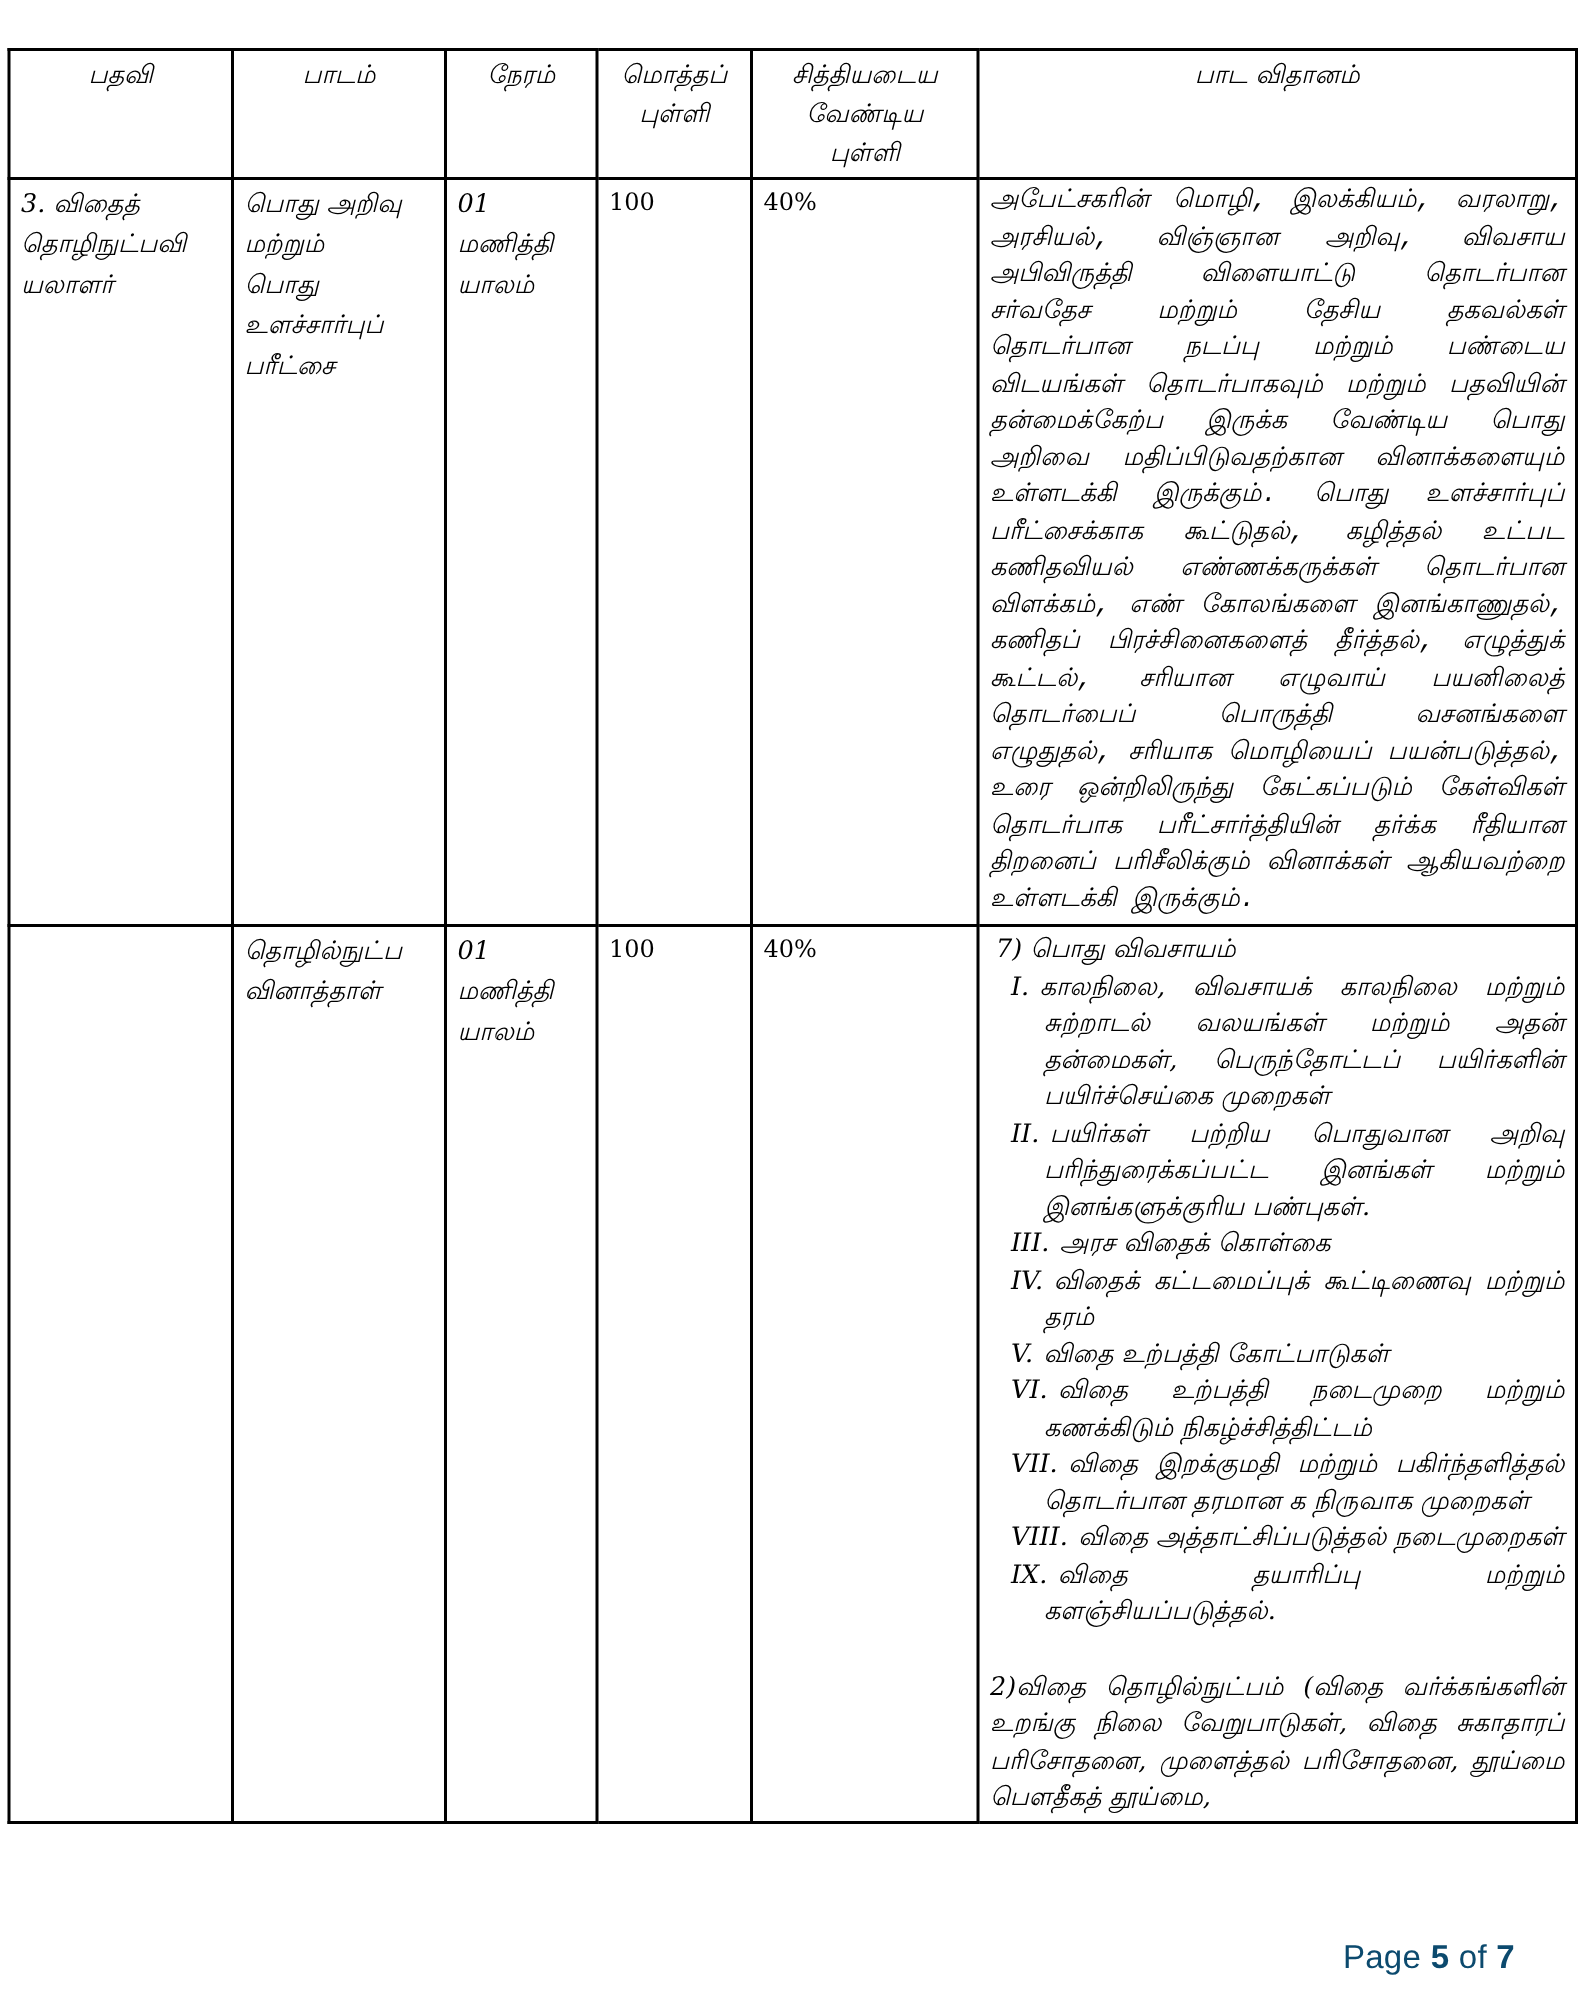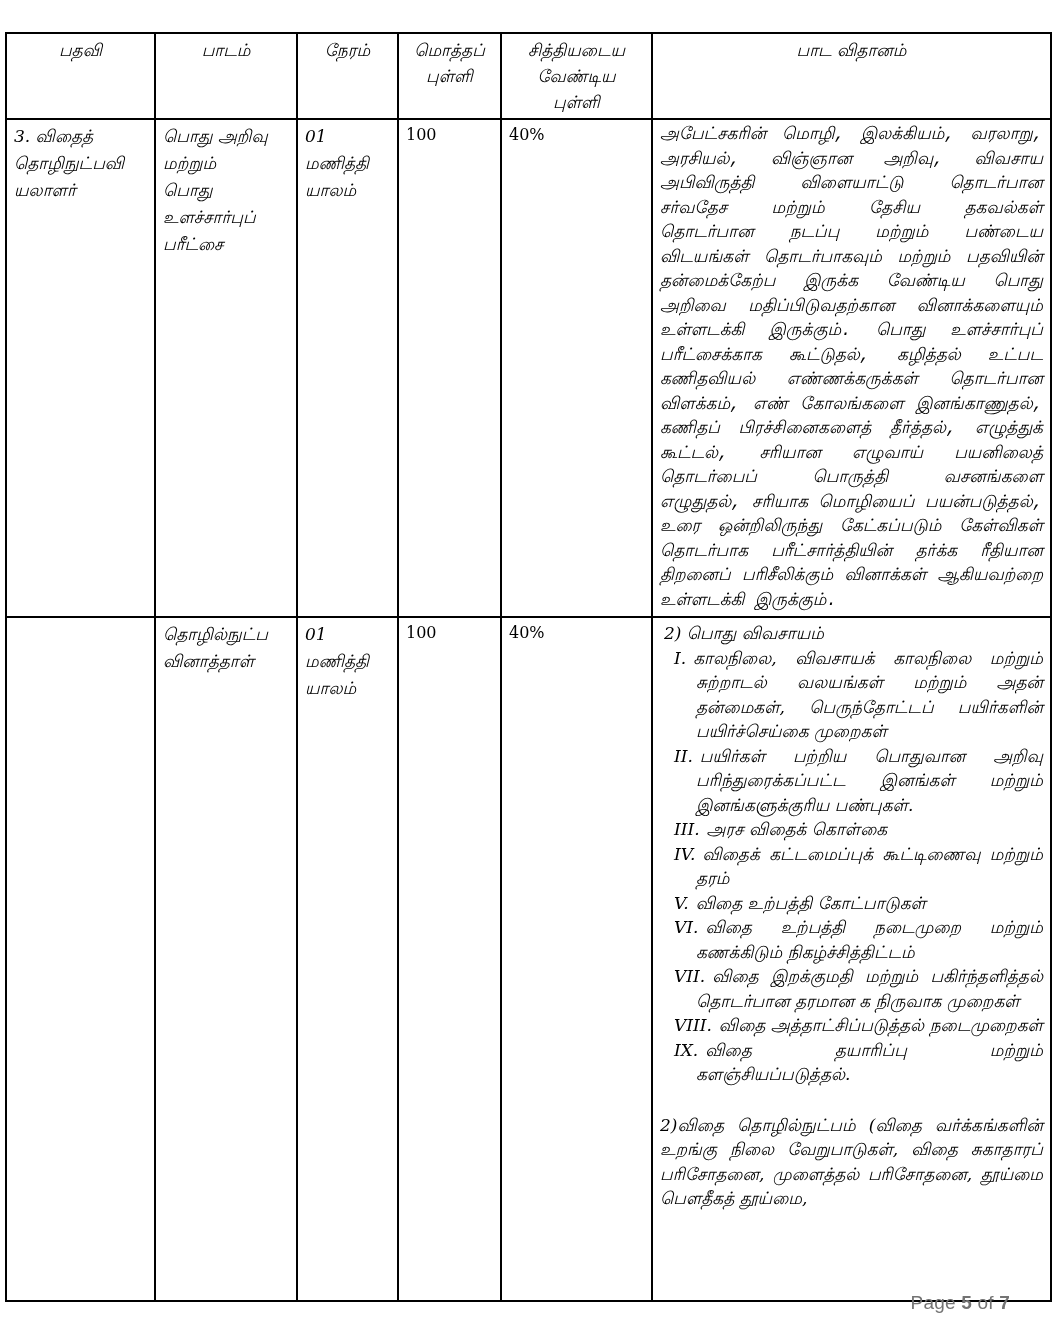--- a/index.html
+++ b/index.html
@@ -39,21 +39,21 @@
     line-height: 26px;
     white-space: pre-line;
     height: 78px;
   }
   td.cell {
     font-size: 17px;
     line-height: 27px;
     white-space: pre-line;
   }
   tr.row-1 td { height: 421px; }
-  tr.row-2 td { height: 684px; }
+  tr.row-2 td { height: 597px; }
   td.marks {
     font-style: normal;
     font-size: 16px;
     line-height: 24px;
     padding-left: 12px;
     padding-top: 6px;
     white-space: normal;
   }
   td.syl {
     font-size: 17px;
@@ -81,22 +81,22 @@
   .syl-p2 {
     margin: 26px 0 0 0;
     text-align: justify;
     font-style: italic;
   }
   .footer {
     position: absolute;
     top: 1292px;
     right: 46px;
     font-family: "Liberation Sans", sans-serif;
-    font-size: 19px;
-    color: #737373;
+    font-size: 22px;
+    color: #0c4a6e;
     letter-spacing: 0.2px;
   }
   .footer b { font-weight: bold; }
 </style>
 </head>
 <body>
 
 <div class="page">
 
   <table class="doc-table">
@@ -143,21 +143,21 @@
     <tr class="row-2">
       <td class="cell tamil"></td>
       <td class="cell tamil">தொழில்நுட்ப
 வினாத்தாள்</td>
       <td class="cell tamil">01
 மணித்தி
 யாலம்</td>
       <td class="cell marks">100</td>
       <td class="cell marks">40%</td>
       <td class="syl tamil">
-        <div class="syl-h1">2) பொது விவசாயம்</div>
+        <div class="syl-h1">7) பொது விவசாயம்</div>
         <div class="syl-list">
           <div class="syl-item"><span class="rn">I.</span><span>காலநிலை, விவசாயக் காலநிலை மற்றும் சுற்றாடல் வலயங்கள் மற்றும் அதன் தன்மைகள், பெருந்தோட்டப் பயிர்களின் பயிர்ச்செய்கை முறைகள்</span></div>
           <div class="syl-item"><span class="rn">II.</span><span>பயிர்கள் பற்றிய பொதுவான அறிவு பரிந்துரைக்கப்பட்ட இனங்கள் மற்றும் இனங்களுக்குரிய பண்புகள்.</span></div>
           <div class="syl-item"><span class="rn">III.</span><span>அரச விதைக் கொள்கை</span></div>
           <div class="syl-item"><span class="rn">IV.</span><span>விதைக் கட்டமைப்புக் கூட்டிணைவு மற்றும் தரம்</span></div>
           <div class="syl-item"><span class="rn">V.</span><span>விதை உற்பத்தி கோட்பாடுகள்</span></div>
           <div class="syl-item"><span class="rn">VI.</span><span>விதை உற்பத்தி நடைமுறை மற்றும் கணக்கிடும் நிகழ்ச்சித்திட்டம்</span></div>
           <div class="syl-item"><span class="rn">VII.</span><span>விதை இறக்குமதி மற்றும் பகிர்ந்தளித்தல் தொடர்பான தரமான க நிருவாக முறைகள்</span></div>
           <div class="syl-item"><span class="rn">VIII.</span><span>விதை அத்தாட்சிப்படுத்தல் நடைமுறைகள்</span></div>
           <div class="syl-item"><span class="rn">IX.</span><span>விதை தயாரிப்பு மற்றும் களஞ்சியப்படுத்தல்.</span></div>

